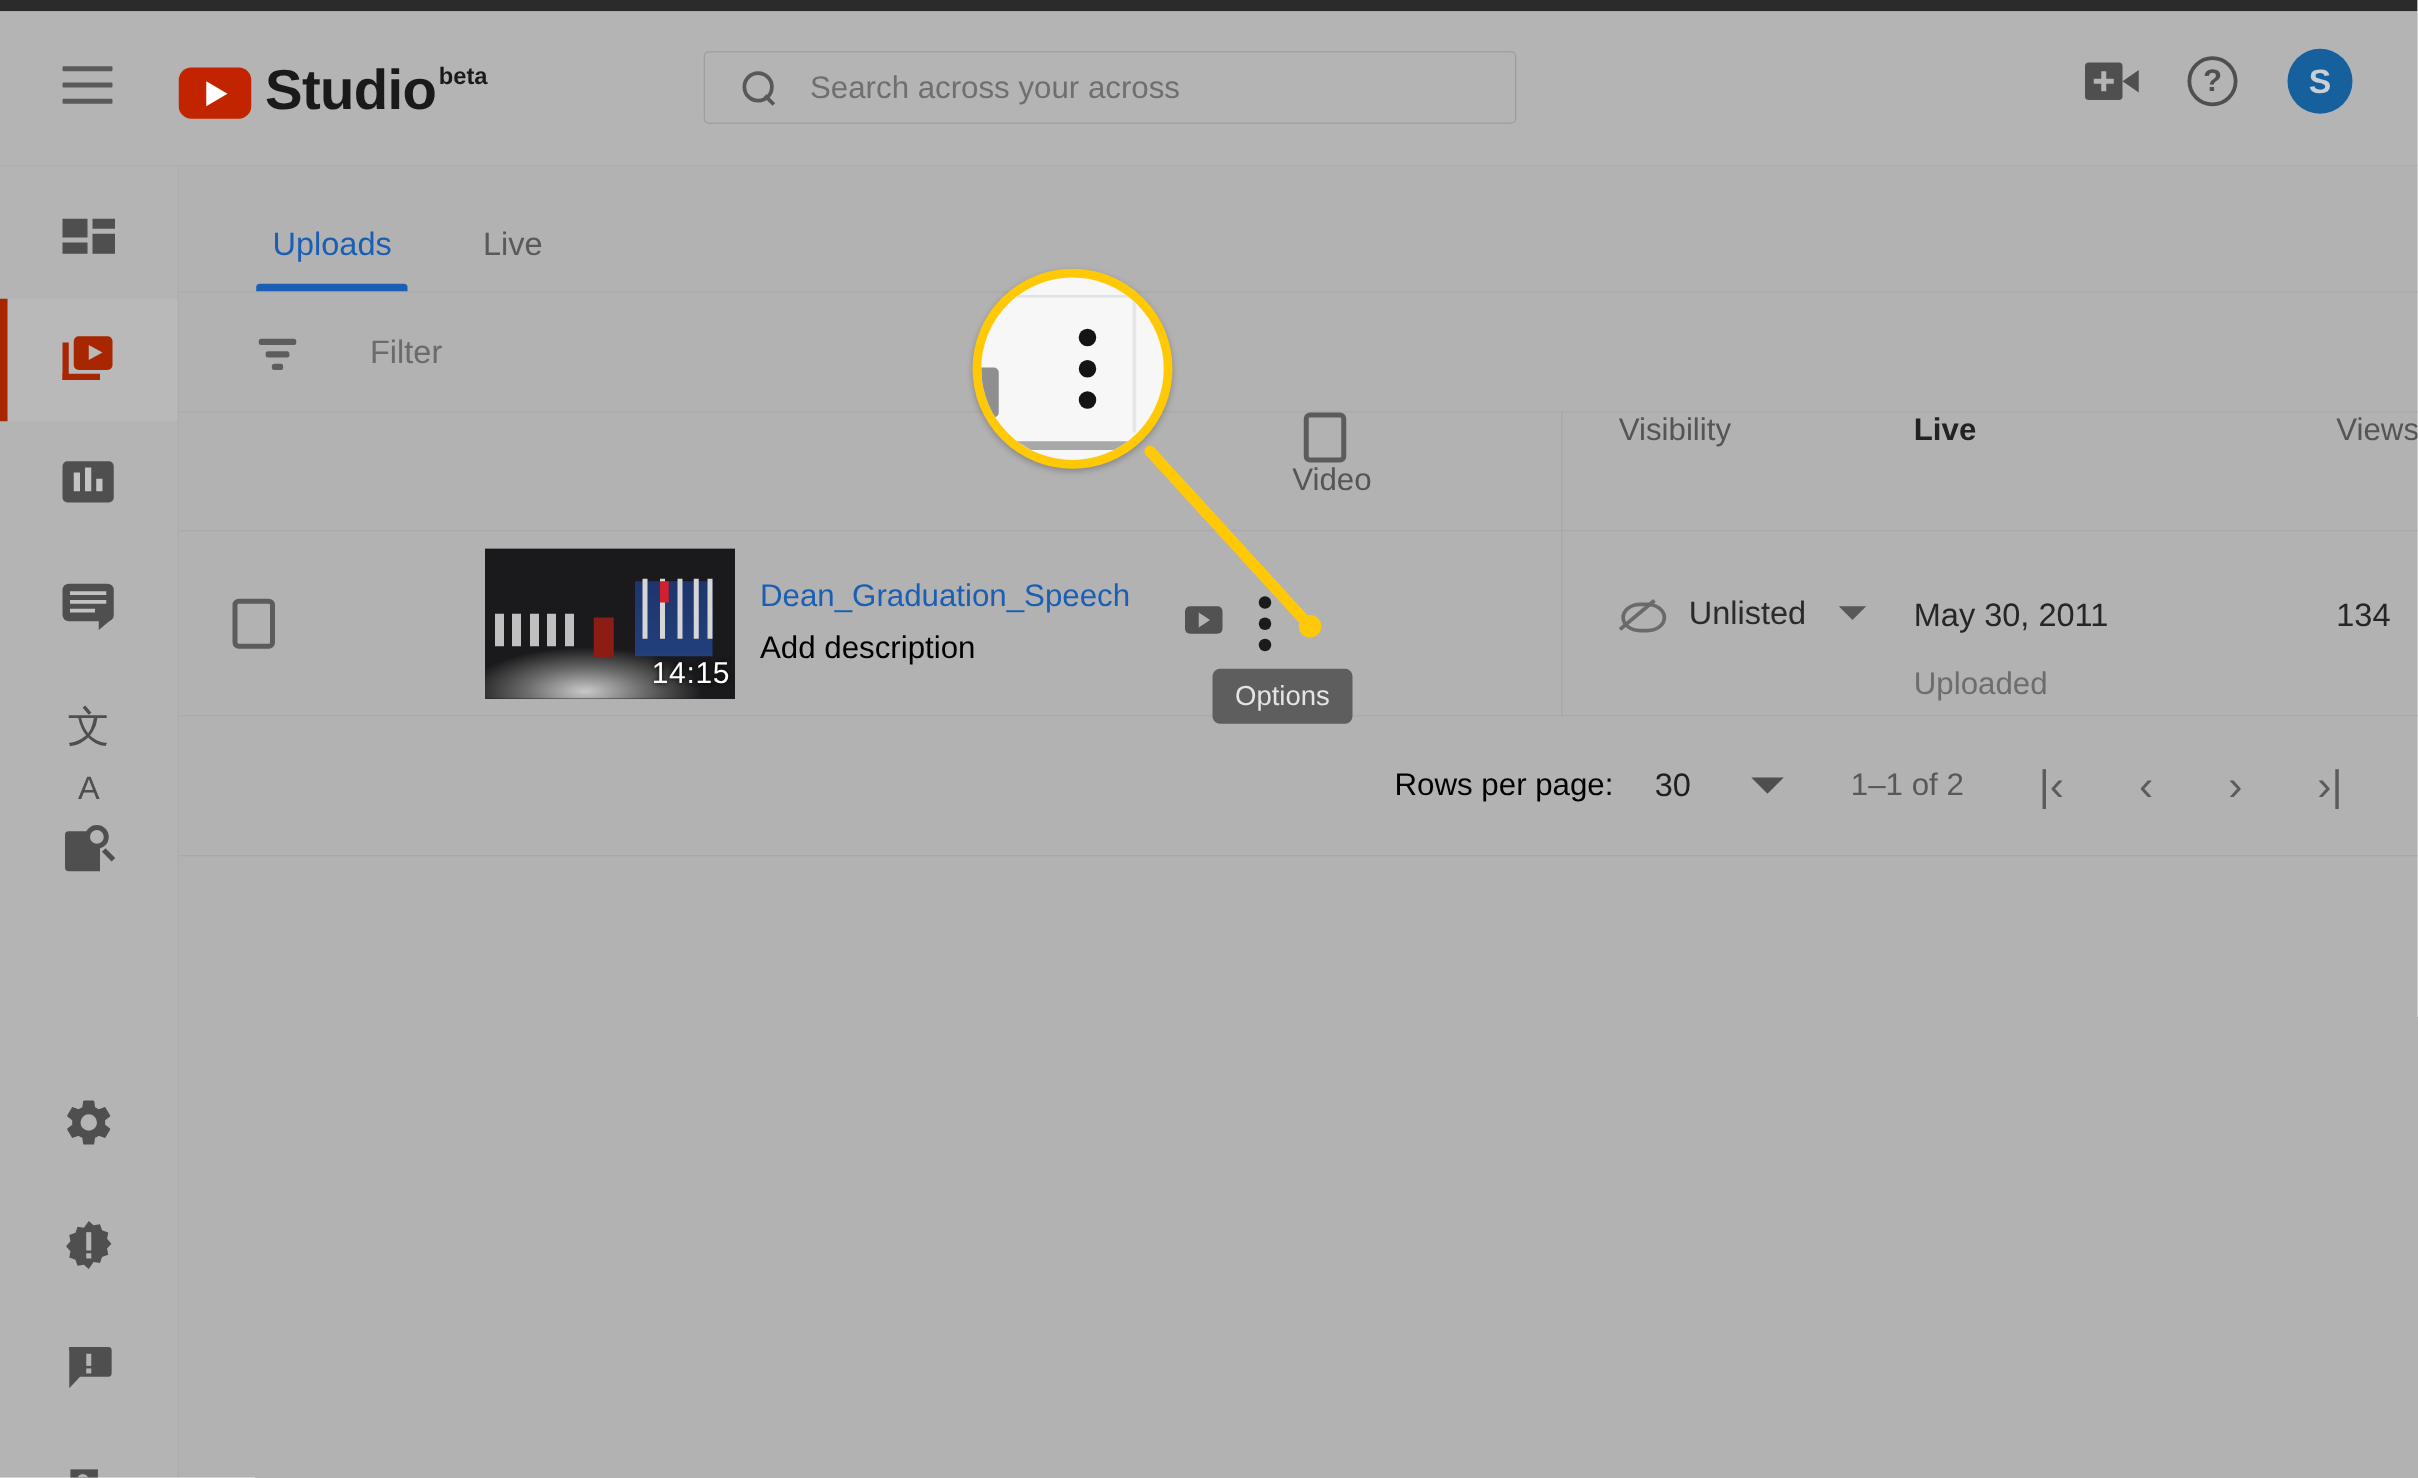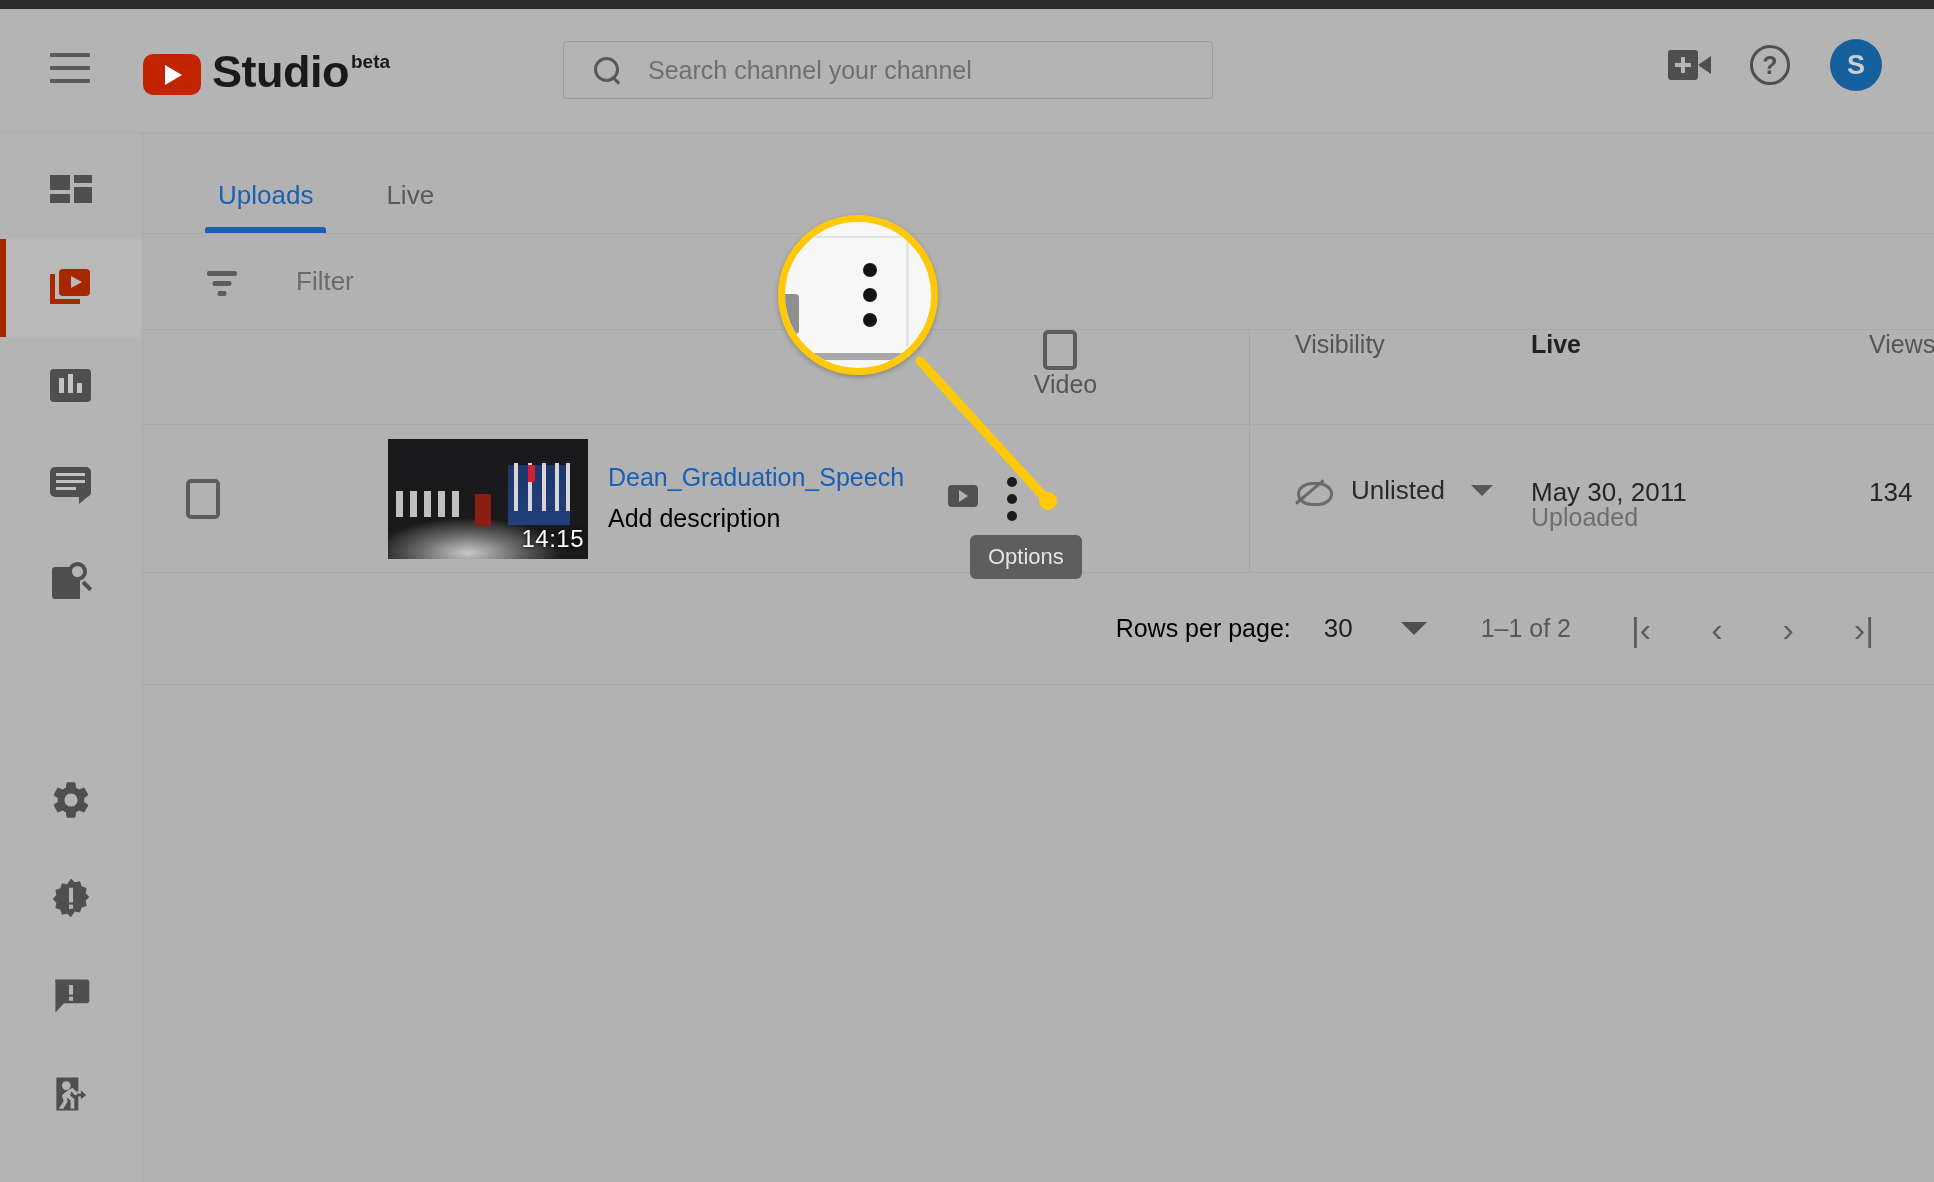--- a/index.html
+++ b/index.html
@@ -256,21 +256,21 @@
     border: 3px solid #6a6a6a; border-radius: 50% / 60%;
   }
   .eye-off::after {
     content:""; position:absolute; left: 1px; top: 26px; width: 36px; height: 3px; background: #6a6a6a;
     transform: rotate(-40deg); transform-origin: left center;
   }
   .vis-text { margin-left: 20px; font-size: 26px; color: #2b2b2b; }
   .caret { margin-left: 26px; border-left: 11px solid transparent; border-right: 11px solid transparent; border-top: 11px solid #585858; }
 
   .date-main { position: absolute; left: 1388px; top: 52px; font-size: 26px; color: #262626; }
-  .date-sub  { position: absolute; left: 1388px; top: 78px; font-size: 25px; color: #6d6d6d; }
+  .date-sub  { position: absolute; left: 1388px; top: 108px; font-size: 25px; color: #6d6d6d; }
   .views-val { position: absolute; left: 1726px; top: 52px; font-size: 26px; color: #262626; }
 
   
   #pager { height: 112px; display: flex; align-items: center; justify-content: flex-end;
            padding-right: 60px; border-bottom: 1px solid #a9a9a9; }
   .rpp-label { font-size: 25px; color: #000000; }
   .rpp-val { font-size: 26px; color: #1f1f1f; margin-left: 33px; }
   .rpp-caret { margin-left: 48px; border-left: 13px solid transparent; border-right: 13px solid transparent; border-top: 13px solid #4f4f4f; cursor: pointer; }
   .range { font-size: 25px; color: #585858; margin-left: 54px; }
   .pgbtn { font-size: 34px; color: #5c5c5c; margin-left: 60px; cursor: pointer; line-height: 1; }
@@ -304,21 +304,21 @@
     </div>
 
     <div class="brand">
       <div class="yt-logo"></div>
       <div class="brand-text">Studio</div>
       <div class="brand-beta">beta</div>
     </div>
 
     <div id="searchbox">
       <span class="sicon"></span>
-      <span class="sph">Search channel your channel</span>
+      <span class="sph">Search across your across</span>
     </div>
 
     <div class="hdr-actions">
       <div class="cam-icon">
         <span class="body"></span>
         <span class="plusv"></span>
         <span class="plush"></span>
         <span class="lens"></span>
       </div>
       <div class="help-icon">?</div>
@@ -356,20 +356,23 @@
     <div class="nav-item">
       <span class="nav-ic ic-comments">
         <i class="bub"></i>
           <i class="tail"></i>
           <i class="l l1"></i>
           <i class="l l2"></i>
           <i class="l l3"></i>
       </span>
     </div>
 
+    <div class="nav-item">
+      <span class="nav-ic ic-trans">文<span style="font-size:26px;">A</span></span>
+    </div>
 
     <div class="nav-item">
       <span class="nav-ic ic-copy">
         <i class="pg"></i>
           <i class="mag"></i>
           <i class="hdl"></i>
       </span>
     </div>
 
     <div class="nav-item" style="margin-top:120px;">

